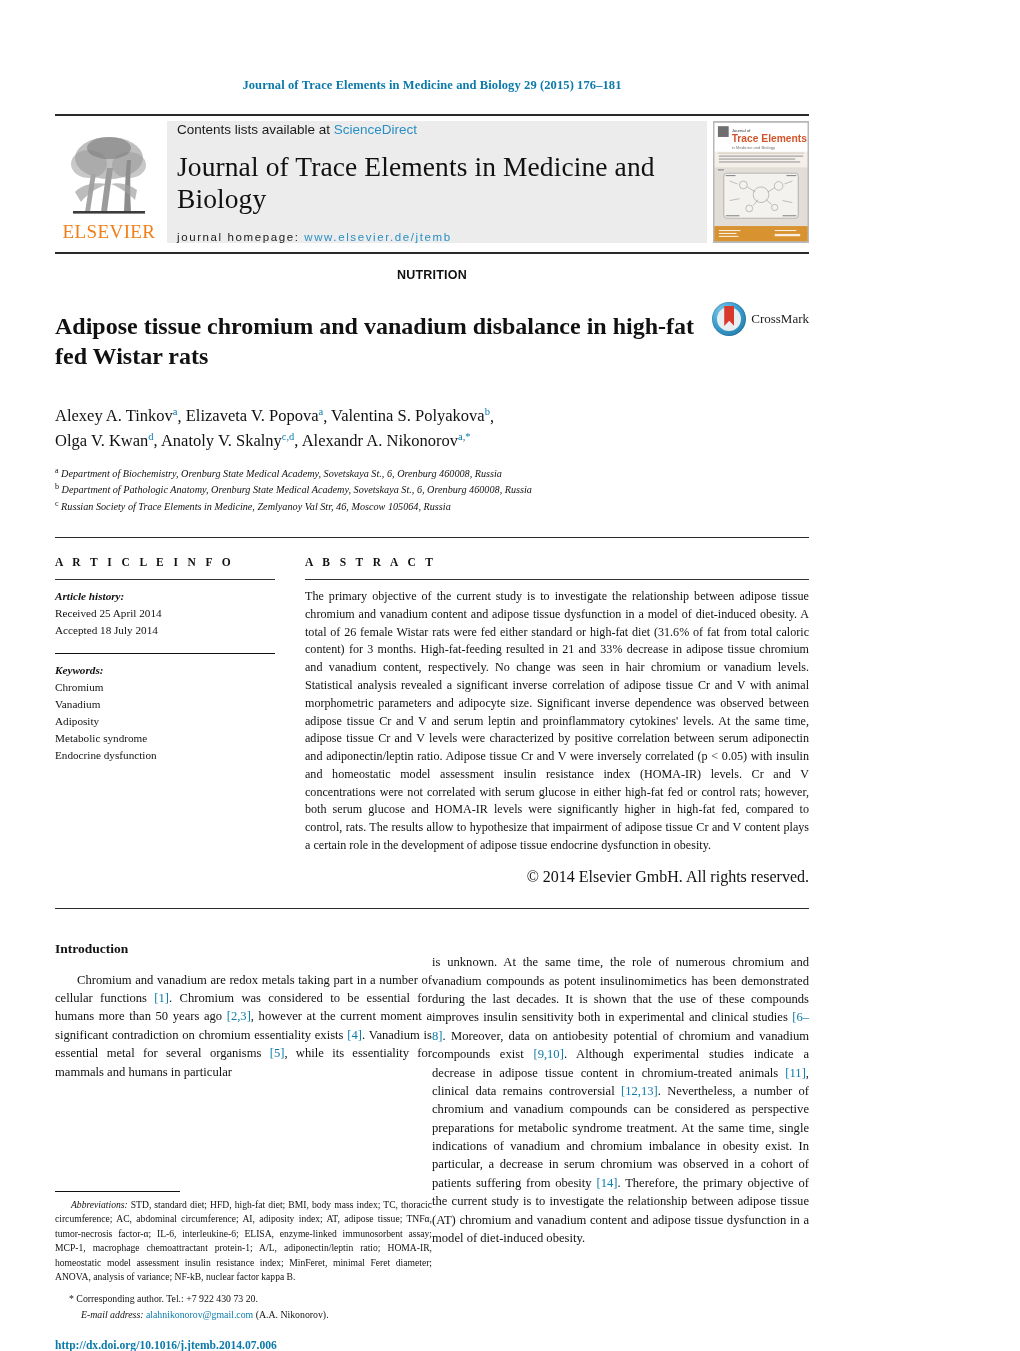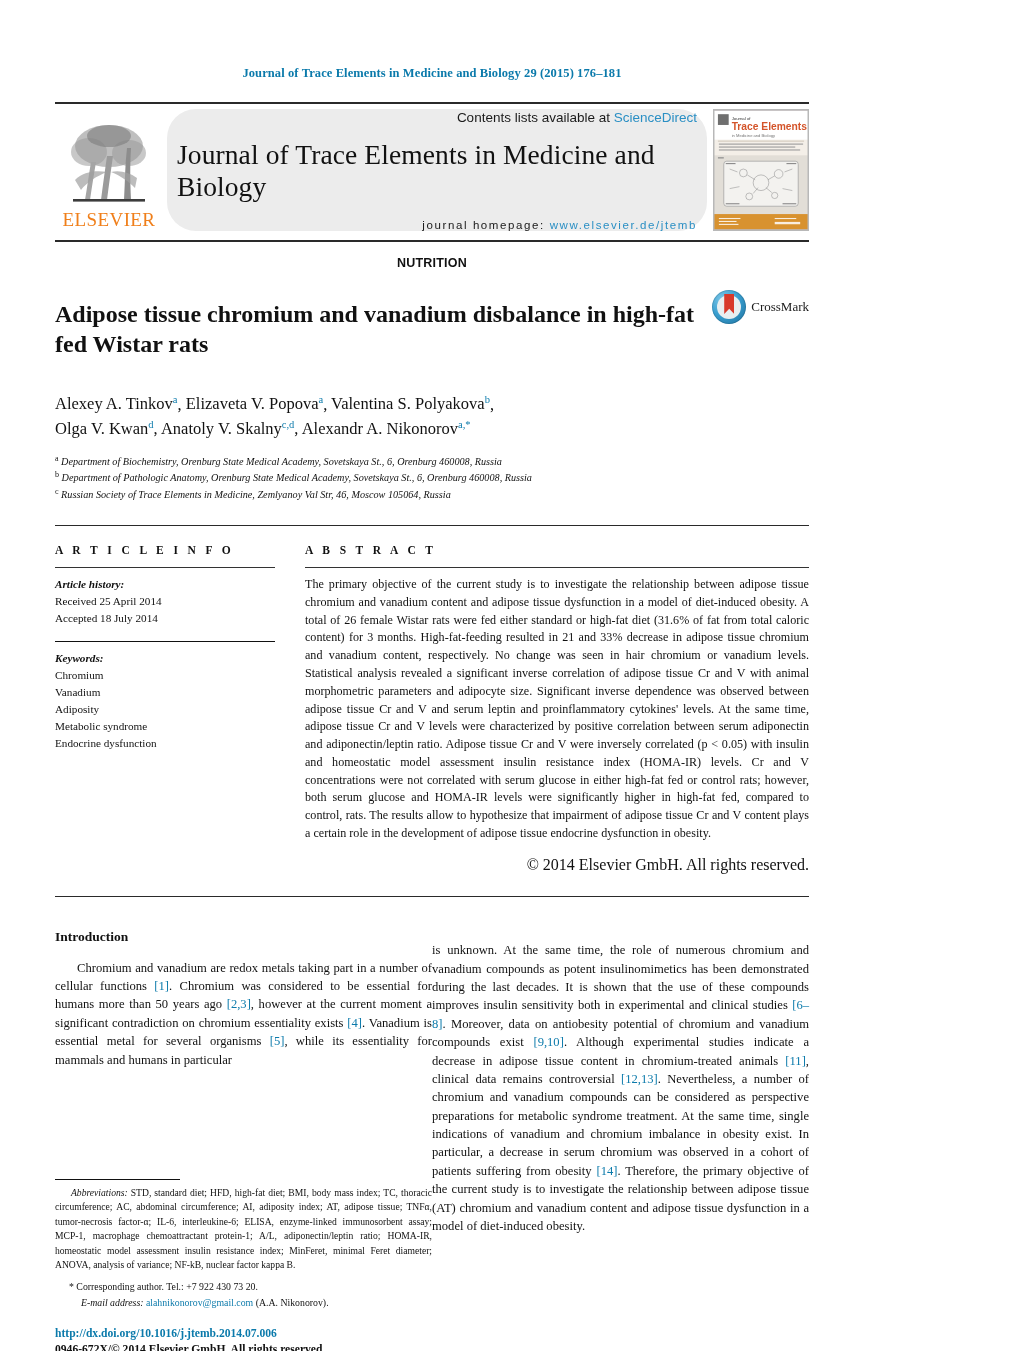--- a/index.html
+++ b/index.html
@@ -13,21 +13,21 @@
     font-family: "Liberation Serif", serif;
     color: #000000;
     position: relative;
     overflow: hidden;
   }
   .page {
     width: 864px;
     height: 1351px;
     position: relative;
     box-sizing: border-box;
-    padding: 0 55px;
+    padding: 12px 55px;
   }
 
   
   .running-head {
     text-align: center;
     color: #0b7aab;
     font-family: "Liberation Serif", serif;
     font-weight: bold;
     font-size: 12.5px;
     letter-spacing: 0.1px;
@@ -68,25 +68,24 @@
     color: #f07f1a;
     line-height: 1;
     margin-top: 2px;
   }
   .journal-band {
     flex: 1 1 auto;
     background: #ececec;
     margin: 0 6px 0 4px;
     display: flex;
     flex-direction: column;
-    align-items: flex-end;
+    align-items: flex-start;
     justify-content: center;
     padding: 6px 10px;
     box-sizing: border-box;
-    border-radius: 29px;
   }
   .contents-line {
     font-size: 13.5px;
     font-family: "Liberation Sans", sans-serif;
     color: #1a1a1a;
     margin-bottom: 14px;
   }
   .contents-line .sd {
     color: #2a8fc4;
   }

